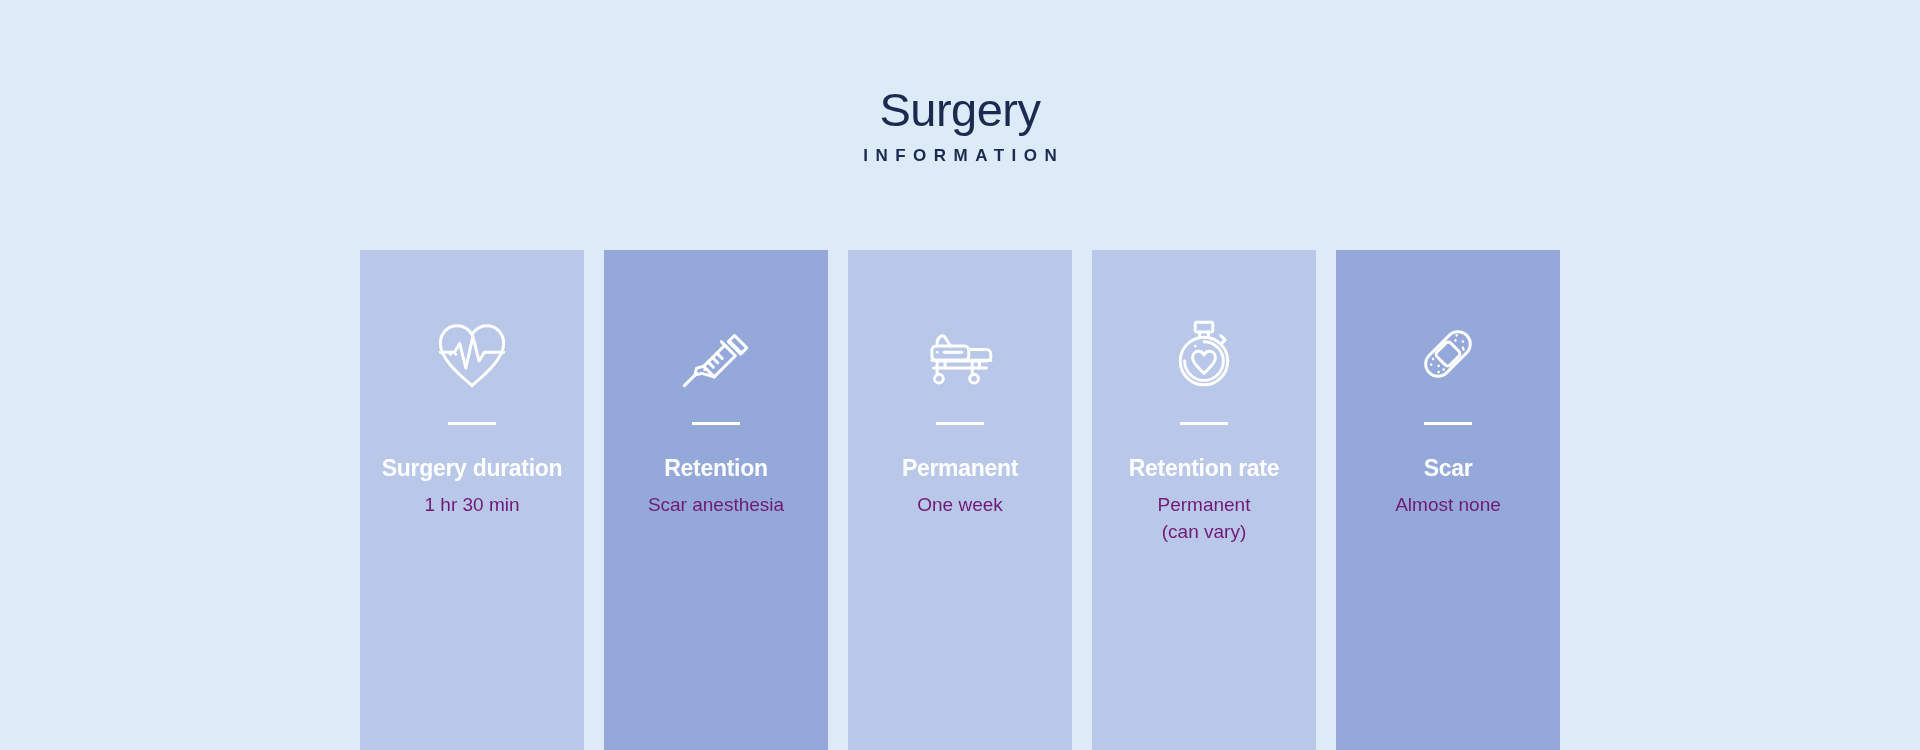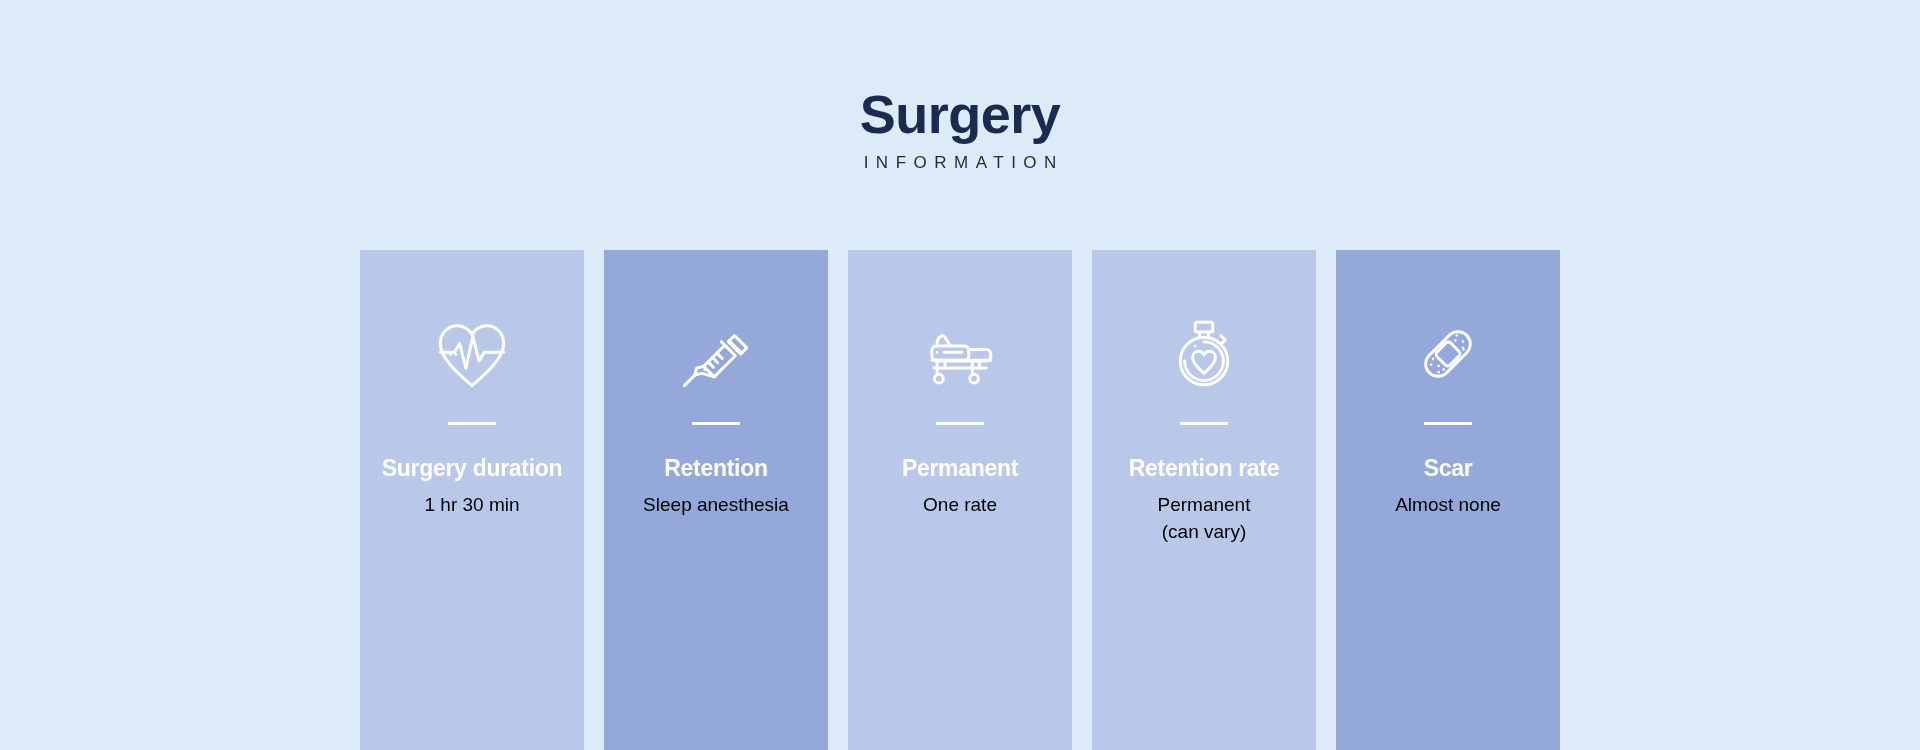--- a/index.html
+++ b/index.html
@@ -22,30 +22,30 @@
 
   
   .header {
     position: absolute;
     top: 84px;
     left: 0;
     width: 1920px;
     text-align: center;
   }
   .header-title {
-    font-size: 54px;
-    font-weight: bold;
+    font-size: 47px;
+    font-weight: normal;
     color: #1b2a4e;
     letter-spacing: -0.5px;
     line-height: 1.12;
     margin: 0;
   }
   .header-subtitle {
     font-size: 17px;
-    font-weight: normal;
+    font-weight: bold;
     color: #1b2a4e;
     letter-spacing: 7.5px;
     margin: 10px 0 0 0;
     padding-left: 7.5px;
     line-height: 1.1;
   }
 
   
   .cards {
     position: absolute;
@@ -93,21 +93,21 @@
     color: #ffffff;
     text-align: center;
     line-height: 1.15;
     letter-spacing: -0.3px;
     white-space: nowrap;
   }
   .card-subtitle {
     margin-top: 11px;
     font-size: 19px;
     font-weight: normal;
-    color: #000000;
+    color: #701a75;
     text-align: center;
     line-height: 1.38;
   }
   .card-subtitle .line2 { display: block; }
 </style>
 </head>
 <body>
 
 <div class="page">
 
@@ -152,21 +152,21 @@
 
           <path d="M46 54 L 52 60"></path>
           <path d="M41 59 L 47 65"></path>
           <path d="M51 49 L 57 55"></path>
           <circle cx="37" cy="68" r="1.5" fill="#ffffff" stroke="none"></circle>
         </svg>
       </div>
       <div class="card-divider"></div>
       <div class="card-title">Retention</div>
       <div class="card-subtitle">
-        <span>Sleep anesthesia</span>
+        <span>Scar anesthesia</span>
       </div>
     </div>
 
     <div class="card tone-light">
       <div class="card-icon">
         <svg viewBox="0 0 100 100" fill="none" stroke="#ffffff" stroke-width="3.4" stroke-linecap="round" stroke-linejoin="round">
 
           <path d="M24 38 C 24 31, 30 27, 33 31 L 39 41"></path>
 
           <rect x="18" y="41" width="42" height="16" rx="5"></rect>
@@ -184,21 +184,21 @@
           <circle cx="26" cy="78" r="5"></circle>
           <circle cx="66" cy="78" r="5"></circle>
 
           <path d="M32 48 L 52 48"></path>
           <circle cx="24" cy="48" r="1.5" fill="#ffffff" stroke="none"></circle>
         </svg>
       </div>
       <div class="card-divider"></div>
       <div class="card-title">Permanent</div>
       <div class="card-subtitle">
-        <span>One rate</span>
+        <span>One week</span>
       </div>
     </div>
 
     <div class="card tone-light">
       <div class="card-icon">
         <svg viewBox="0 0 100 100" fill="none" stroke="#ffffff" stroke-width="3.4" stroke-linecap="round" stroke-linejoin="round">
 
           <rect x="40" y="14" width="20" height="11" rx="2"></rect>
           <path d="M45 25 L 45 30"></path>
           <path d="M55 25 L 55 30"></path>

